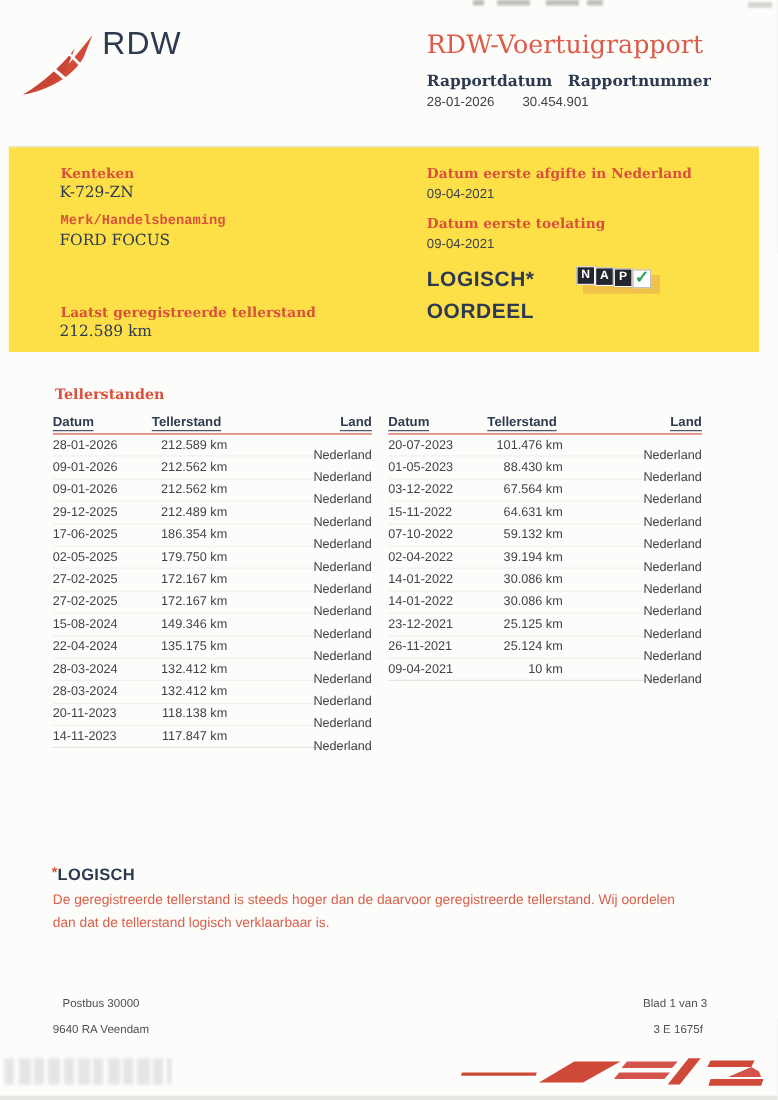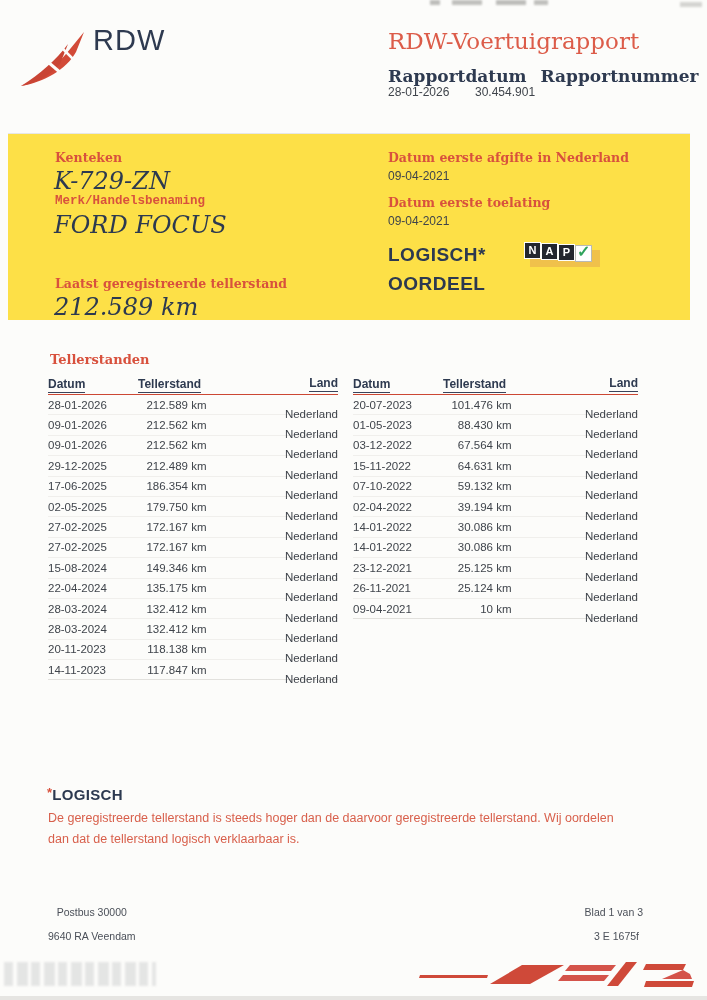--- a/index.html
+++ b/index.html
@@ -5,30 +5,30 @@
   html,body{margin:0;padding:0;}
   body{background:#e9e9e7;font-family:"Liberation Sans",sans-serif;}
   .page{position:relative;width:707px;height:1000px;margin:0 auto;background:#fcfcfa;overflow:hidden;}
 
   
   .logo-wrap{position:absolute;left:20px;top:26px;width:180px;height:62px;}
   .logo-svg{position:absolute;left:0;top:4px;}
   .logo-text{position:absolute;left:73px;top:-2px;font-size:29px;letter-spacing:1px;color:#2e3a50;font-family:"Liberation Sans",sans-serif;}
   .title{position:absolute;left:388px;top:28px;font-family:"DejaVu Serif",serif;font-size:23px;color:#dc5c49;font-weight:500;white-space:nowrap;}
   .rep-labels{position:absolute;left:388px;top:66px;display:flex;gap:14px;}
-  .rep-label{font-family:"DejaVu Serif",serif;font-weight:bold;font-size:17px;color:#2e3a50;}
+  .rep-label{font-family:"DejaVu Serif",serif;font-weight:bold;font-size:14px;color:#2e3a50;}
   .rep-label.second{margin-left:0px;}
   .rep-values{position:absolute;left:388px;top:85px;display:flex;}
   .rep-value{font-size:12px;color:#3f444b;}
   .rep-value.first{width:87px;}
 
   
   .card{position:absolute;left:8px;top:133px;width:682px;height:186px;background:#fde047;border-top:1px solid #e7e7e4;}
   .lbl{font-family:"DejaVu Serif",serif;font-weight:bold;font-size:12.5px;color:#d8513d;}
-  .val-serif{font-family:"DejaVu Serif",serif;font-size:24px;color:#2c3950;font-style:italic;}
+  .val-serif{font-family:"DejaVu Serif",serif;font-size:14px;color:#2c3950;}
   .val-sans{font-size:12px;color:#3f444b;}
   .pos{position:absolute;}
 
   .oordeel{position:absolute;left:380px;top:106px;font-size:19px;font-weight:bold;color:#2c3950;line-height:29px;letter-spacing:.5px;}
 
   
   .nap{position:absolute;left:516px;top:108px;width:82px;height:30px;}
   .nap-yellow{position:absolute;left:6px;top:8px;width:70px;height:17px;background:#f0c14b;}
   .nap-boxes{position:absolute;left:0;top:0;display:flex;}
   .nap-box{width:15px;height:15px;background:#23262e;color:#fff;font-weight:bold;font-size:11px;text-align:center;line-height:15px;border:1px solid #fdfdfb;}

